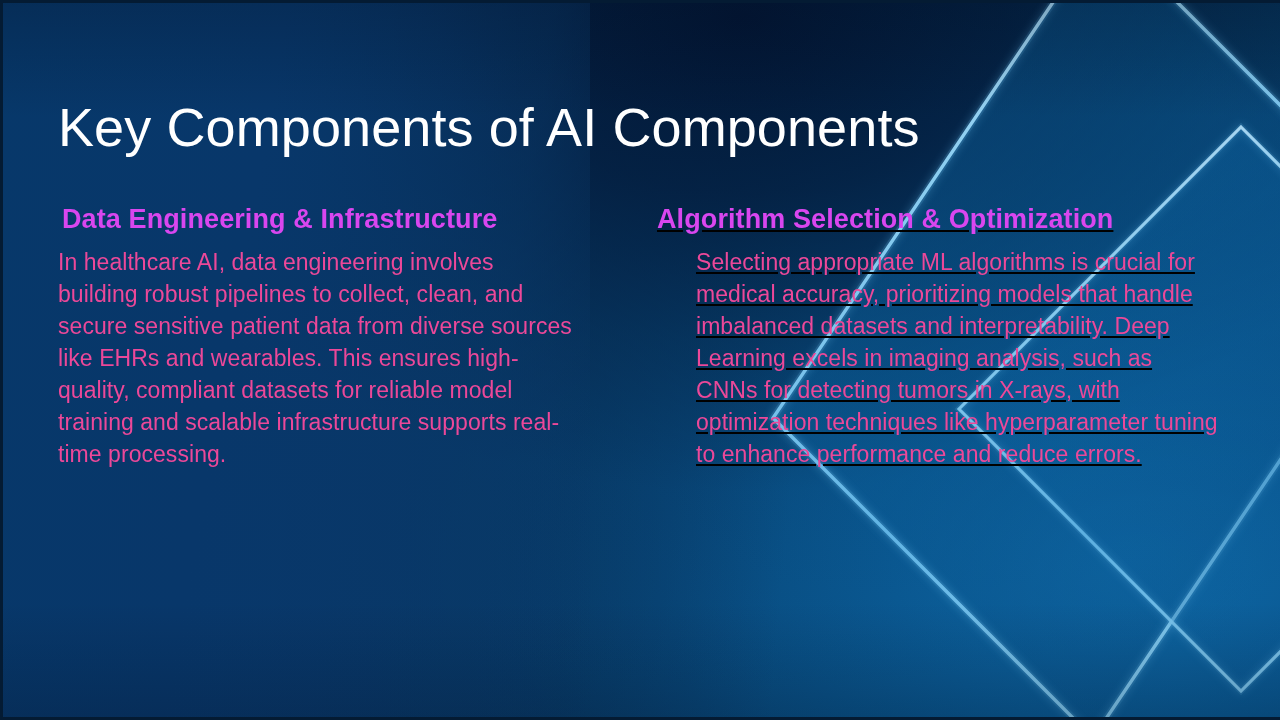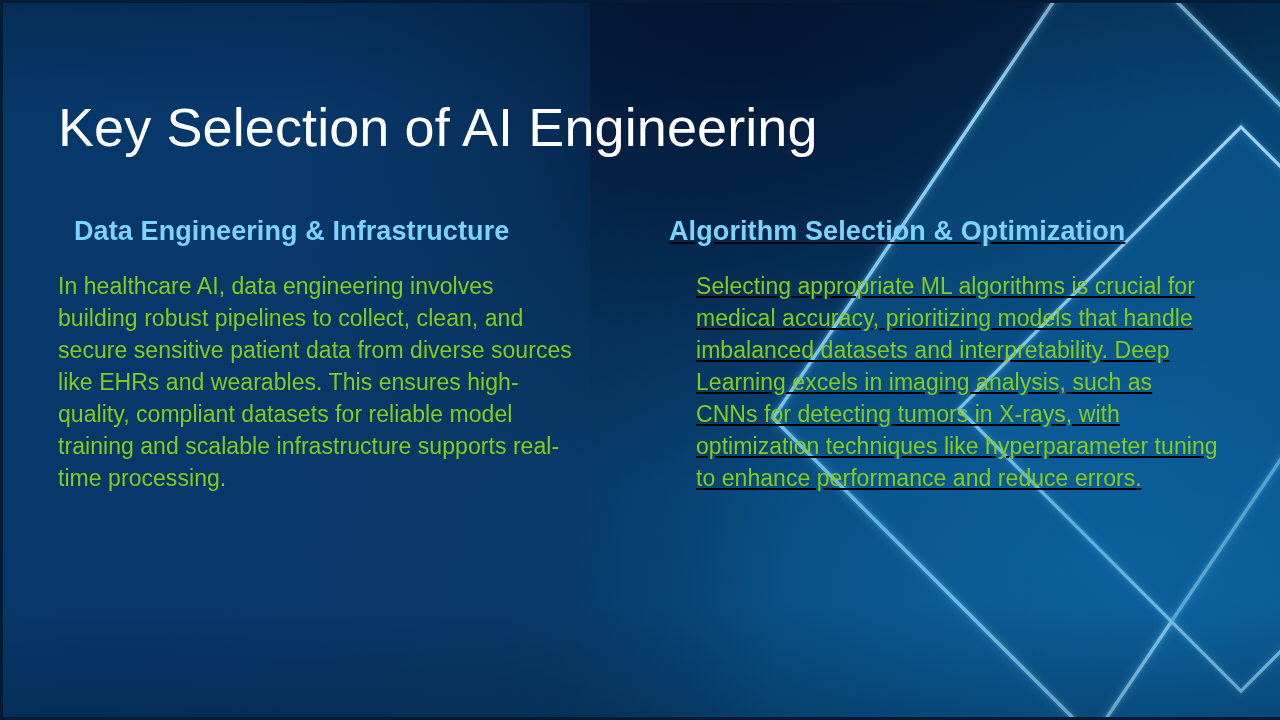--- a/index.html
+++ b/index.html
@@ -86,30 +86,30 @@
 
   .col {
     position: absolute;
     top: 190px;
     width: 515px;
   }
   .col-left  { left: 55px; }
   .col-right { left: 650px; text-decoration: underline; }
 
   .col-heading {
-    color: #7dd3fc;
+    color: #d946ef;
     font-size: 27px;
     line-height: 45px;
     font-weight: 700;
-    margin: 16px;
+    margin: 4px;
     letter-spacing: 0.1px;
   }
 
   .col-body {
-    color: #84cc16;
+    color: #ec4899;
     font-size: 23px;
     line-height: 32px;
     font-weight: 400;
     margin: 0;
     margin-top: 1px;
     letter-spacing: 0.05px;
   }
   .col-right .col-body { width: 522px; margin-left: 43px; }
 </style>
 </head>
@@ -160,21 +160,21 @@
         <polygon points="1238,124 1520,406 1238,688 956,406" fill="none" stroke="#5fb2e2" stroke-width="6" opacity="0.26" filter="url(#softGlow)"></polygon>
         <polygon points="1238,124 1520,406 1238,688 956,406" fill="none" stroke="url(#strokeGlow)" stroke-width="3.1" opacity="0.90"></polygon>
       </g>
     </svg>
   </div>
 
   <div class="bg-vignette"></div>
 
   <div class="content">
 
-    <h1 class="title">Key Selection of AI Engineering</h1>
+    <h1 class="title">Key Components of AI Components</h1>
 
     <div class="col col-left">
       <h2 class="col-heading">Data Engineering &amp; Infrastructure</h2>
       <p class="col-body">In healthcare AI, data engineering involves building robust pipelines to collect, clean, and secure sensitive patient data from diverse sources like EHRs and wearables. This ensures high-quality, compliant datasets for reliable model training and scalable infrastructure supports real-time processing.</p>
     </div>
 
     <div class="col col-right">
       <h2 class="col-heading">Algorithm Selection &amp; Optimization</h2>
       <p class="col-body">Selecting appropriate ML algorithms is crucial for medical accuracy, prioritizing models that handle imbalanced datasets and interpretability. Deep Learning excels in imaging analysis, such as CNNs for detecting tumors in X-rays, with optimization techniques like hyperparameter tuning to enhance performance and reduce errors.</p>
     </div>

